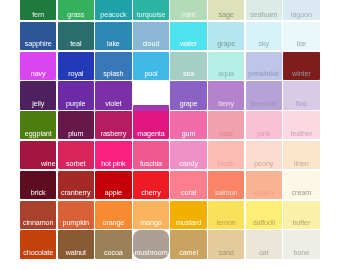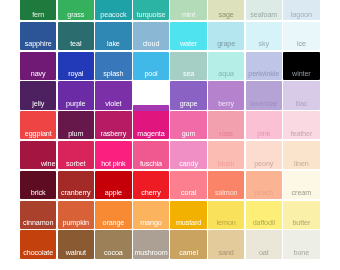--- a/index.html
+++ b/index.html
@@ -99,42 +99,42 @@
       </div>
       <div class="swatch" style="background: rgb(179, 230, 238);">
         <span class="swatch-label" style="color: rgb(125, 155, 163);">grape</span>
       </div>
       <div class="swatch" style="background: rgb(215, 243, 250);">
         <span class="swatch-label" style="color: rgb(147, 169, 176);">sky</span>
       </div>
       <div class="swatch" style="background: rgb(233, 247, 251);">
         <span class="swatch-label" style="color: rgb(142, 158, 164);">ice</span>
       </div>
-      <div class="swatch" style="background: #701a75;">
+      <div class="swatch" style="background: #d946ef;">
         <span class="swatch-label" style="color: rgb(255, 255, 255);">navy</span>
       </div>
       <div class="swatch" style="background: rgb(34, 57, 184);">
         <span class="swatch-label" style="color: rgb(255, 255, 255);">royal</span>
       </div>
       <div class="swatch" style="background: rgb(56, 119, 185);">
         <span class="swatch-label" style="color: rgb(255, 255, 255);">splash</span>
       </div>
       <div class="swatch" style="background: rgb(64, 185, 232);">
         <span class="swatch-label" style="color: rgb(255, 255, 255);">pool</span>
       </div>
       <div class="swatch" style="background: rgb(165, 207, 196);">
         <span class="swatch-label" style="color: rgb(255, 255, 255);">sea</span>
       </div>
       <div class="swatch" style="background: rgb(180, 238, 230);">
         <span class="swatch-label" style="color: rgb(134, 179, 170);">aqua</span>
       </div>
       <div class="swatch" style="background: rgb(191, 197, 230);">
         <span class="swatch-label" style="color: rgb(143, 150, 189);">periwinkle</span>
       </div>
-      <div class="swatch" style="background: #000000;">
+      <div class="swatch" style="background: #7f1d1d;">
         <span class="swatch-label" style="color: rgb(141, 154, 168);">winter</span>
       </div>
       <div class="swatch" style="background: rgb(77, 32, 96);">
         <span class="swatch-label" style="color: rgb(255, 255, 255);">jelly</span>
       </div>
       <div class="swatch" style="background: rgb(106, 43, 165);">
         <span class="swatch-label" style="color: rgb(255, 255, 255);">purple</span>
       </div>
       <div class="swatch" style="background: rgb(123, 48, 168);">
         <span class="swatch-label" style="color: rgb(255, 255, 255);">violet</span>
@@ -147,21 +147,21 @@
       </div>
       <div class="swatch" style="background: rgb(181, 131, 205);">
         <span class="swatch-label" style="color: rgb(240, 227, 245);">berry</span>
       </div>
       <div class="swatch" style="background: rgb(182, 163, 214);">
         <span class="swatch-label" style="color: rgb(158, 140, 192);">lavendar</span>
       </div>
       <div class="swatch" style="background: rgb(215, 203, 232);">
         <span class="swatch-label" style="color: rgb(173, 162, 191);">lilac</span>
       </div>
-      <div class="swatch" style="background: #ef4444;">
+      <div class="swatch" style="background: #4d7c0f;">
         <span class="swatch-label" style="color: rgb(255, 255, 255);">eggplant</span>
       </div>
       <div class="swatch" style="background: rgb(102, 24, 74);">
         <span class="swatch-label" style="color: rgb(255, 255, 255);">plum</span>
       </div>
       <div class="swatch" style="background: rgb(183, 27, 99);">
         <span class="swatch-label" style="color: rgb(255, 255, 255);">rasberry</span>
       </div>
       <div class="swatch" style="background: rgb(224, 21, 126);">
         <span class="swatch-label" style="color: rgb(255, 255, 255);">magenta</span>
@@ -252,21 +252,21 @@
       </div>
       <div class="swatch" style="background: #c2410c;">
         <span class="swatch-label" style="color: rgb(255, 255, 255);">chocolate</span>
       </div>
       <div class="swatch" style="background: rgb(138, 90, 50);">
         <span class="swatch-label" style="color: rgb(255, 255, 255);">walnut</span>
       </div>
       <div class="swatch" style="background: rgb(156, 129, 88);">
         <span class="swatch-label" style="color: rgb(255, 255, 255);">cocoa</span>
       </div>
-      <div class="swatch" style="background: rgb(171, 160, 147);">
+      <div class="swatch" style="background: rgb(171, 160, 147); border-radius: 8px;">
         <span class="swatch-label" style="color: rgb(255, 255, 255);">mushroom</span>
       </div>
       <div class="swatch" style="background: rgb(203, 163, 96);">
         <span class="swatch-label" style="color: rgb(255, 255, 255);">camel</span>
       </div>
       <div class="swatch" style="background: rgb(228, 203, 156);">
         <span class="swatch-label" style="color: rgb(168, 146, 114);">sand</span>
       </div>
       <div class="swatch" style="background: rgb(234, 230, 216);">
         <span class="swatch-label" style="color: rgb(168, 163, 148);">oat</span>

